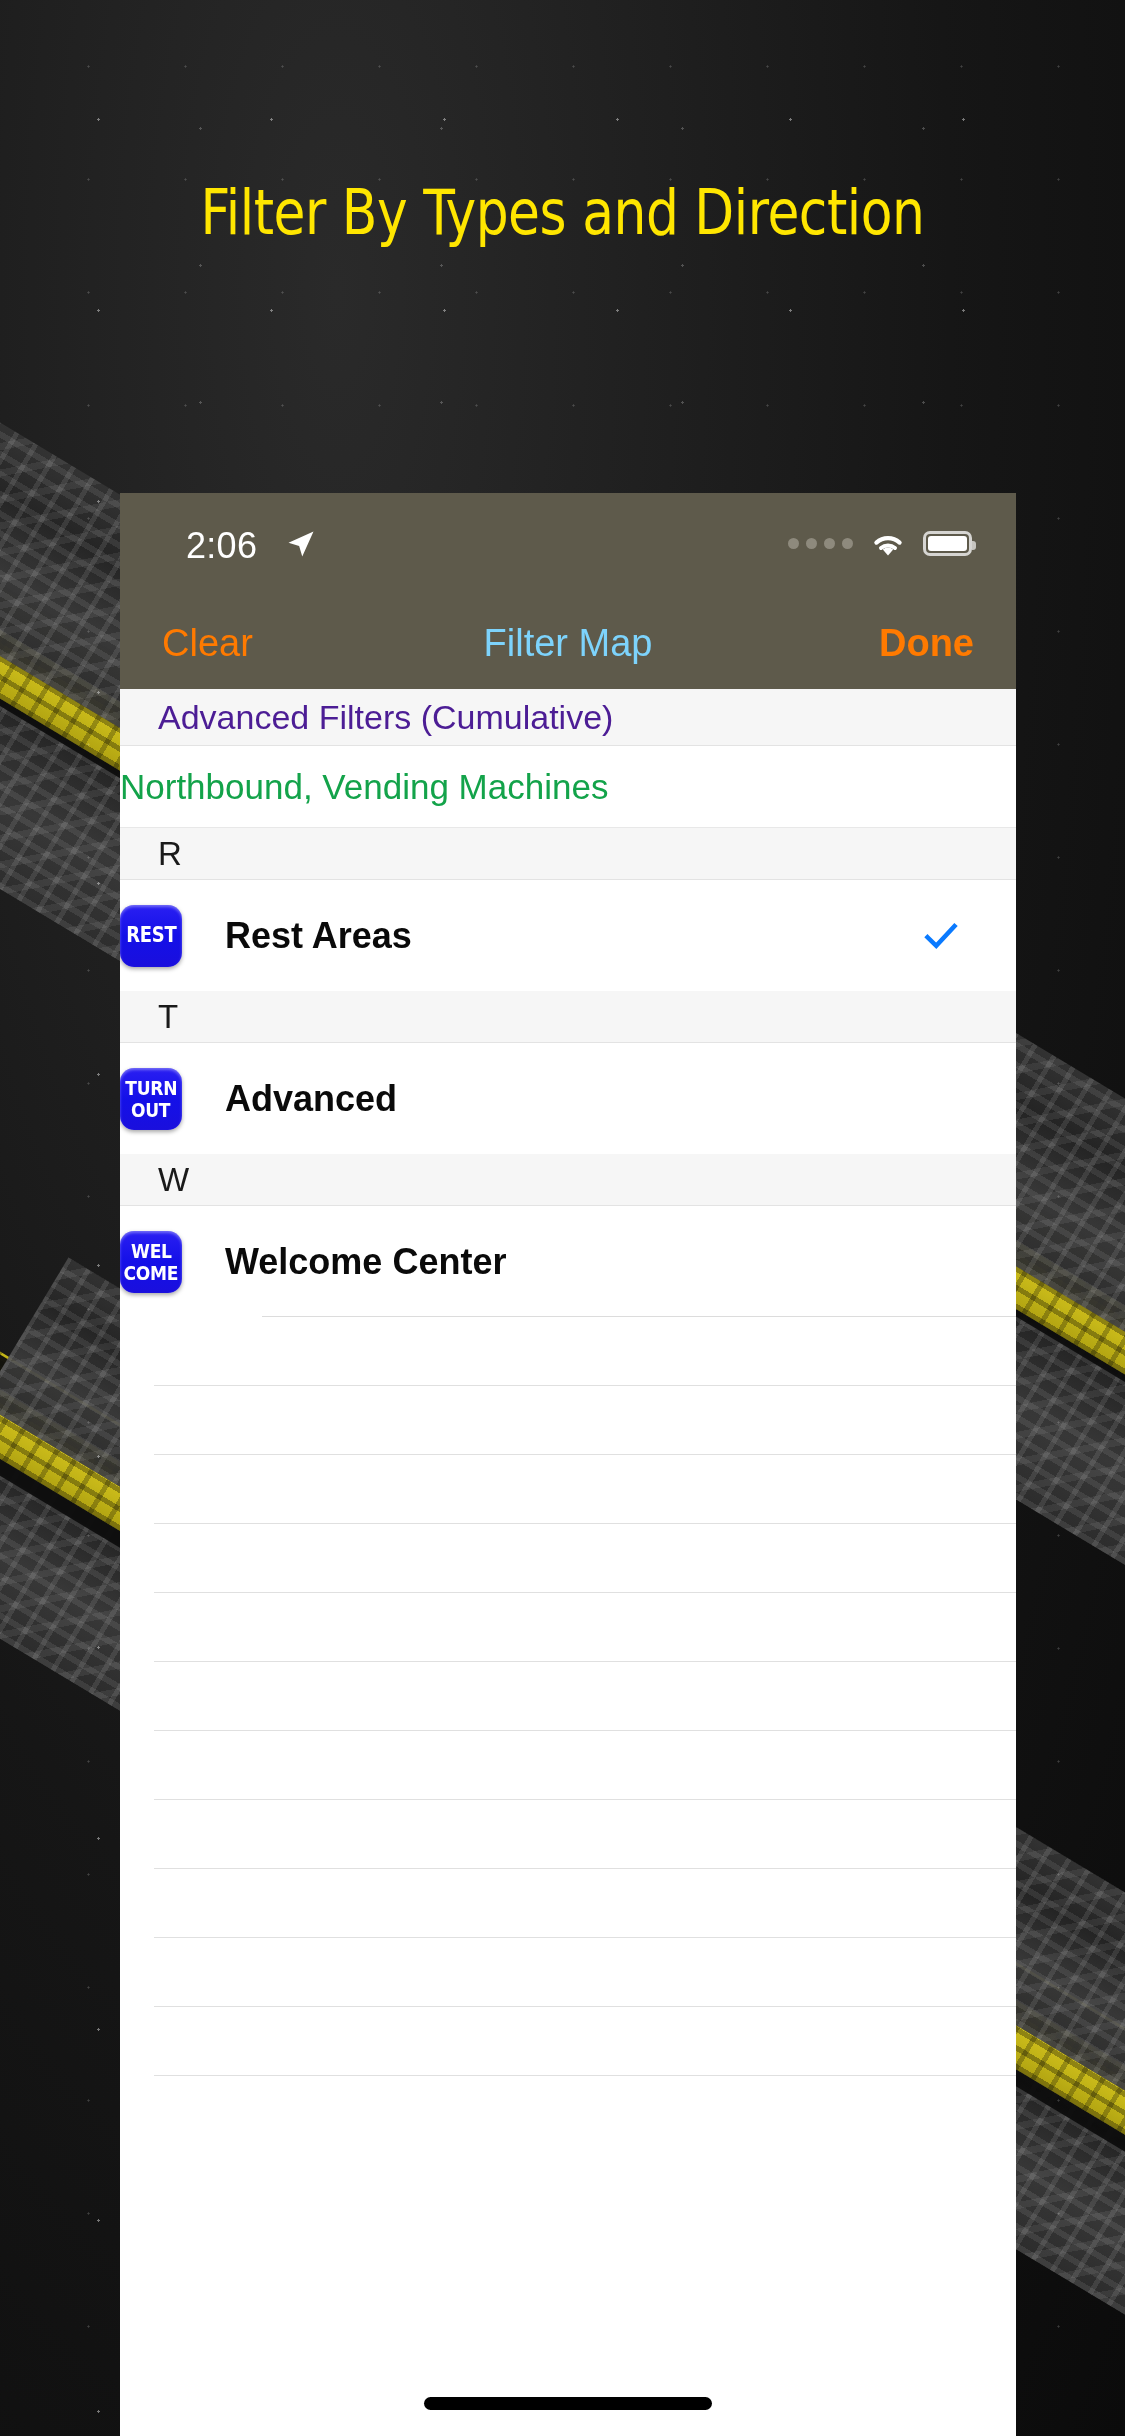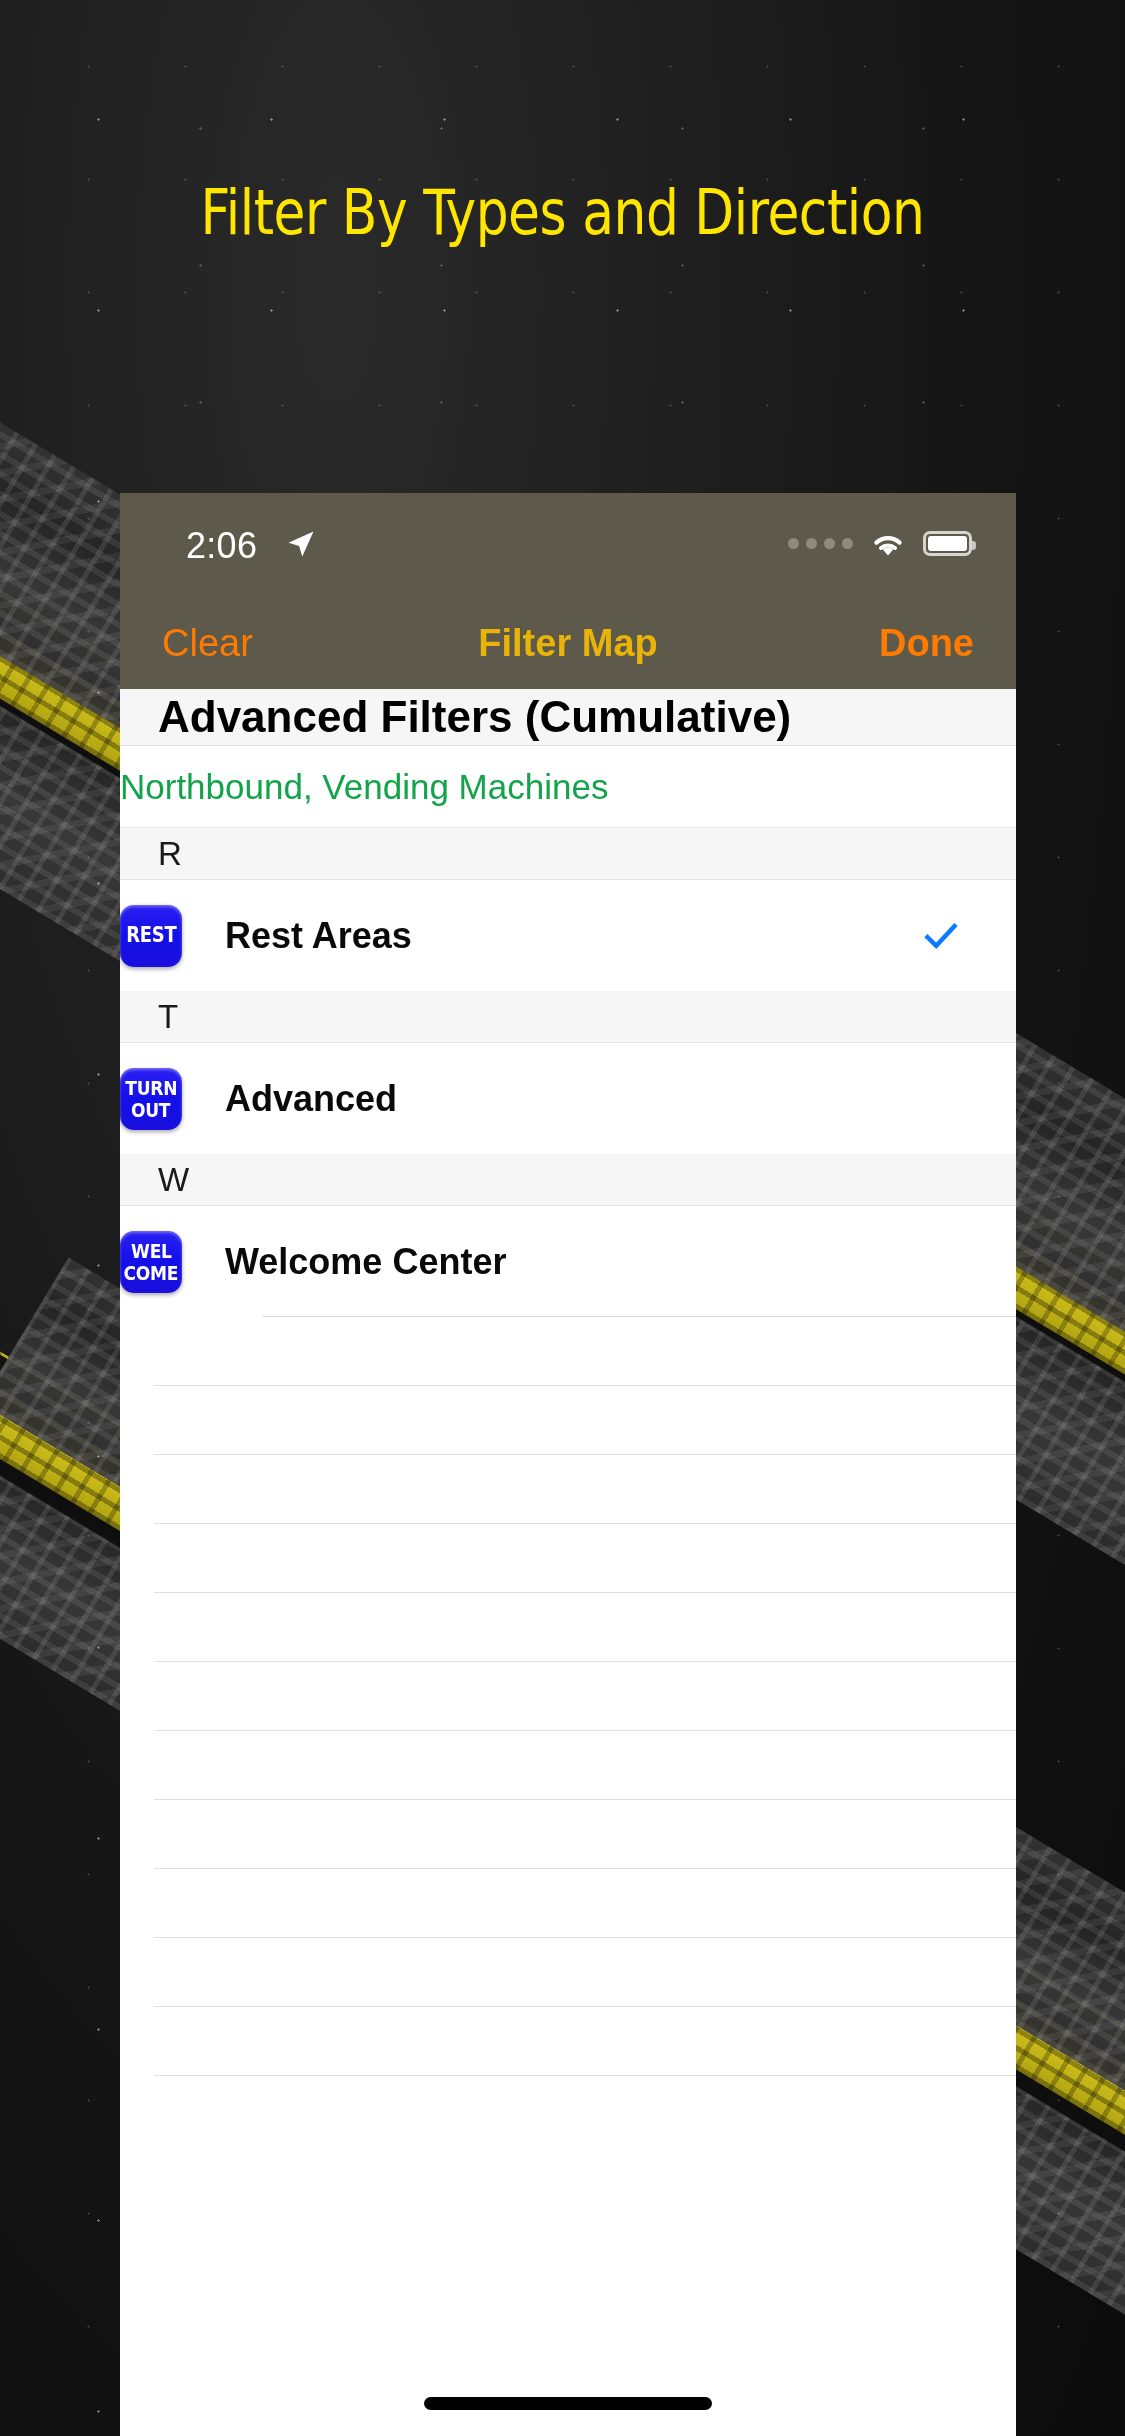--- a/index.html
+++ b/index.html
@@ -182,23 +182,23 @@
     left: 42px;
     top: 19px;
     color: #ff7a00;
     font-size: 38px;
   }
   #nav-title {
     position: absolute;
     left: 0; right: 0;
     top: 19px;
     text-align: center;
-    color: #eab308;
+    color: #7dd3fc;
     font-size: 38px;
-    font-weight: 700;
+    font-weight: 400;
   }
   #nav-done {
     position: absolute;
     right: 42px;
     top: 19px;
     color: #ff7a00;
     font-size: 38px;
     font-weight: 600;
     margin-left: 8px;
   }
@@ -210,23 +210,23 @@
     background: #f6f6f6;
     height: 52px;
     display: flex;
     align-items: center;
     padding: 0 0 0 38px;
     box-sizing: border-box;
     border-bottom: 1px solid #e3e3e3;
   }
   .sec-head-big { height: 57px; }
   .sec-head .lbl {
-    font-size: 44px;
-    font-weight: 700;
-    color: #000000;
+    font-size: 34px;
+    font-weight: 400;
+    color: #4c1d95;
   }
   .sec-head-letter .lbl {
     font-weight: 400;
     font-size: 33px;
     color: #1a1a1a;
   }
 
   .filter-summary {
     background: #fff;
     height: 82px;

